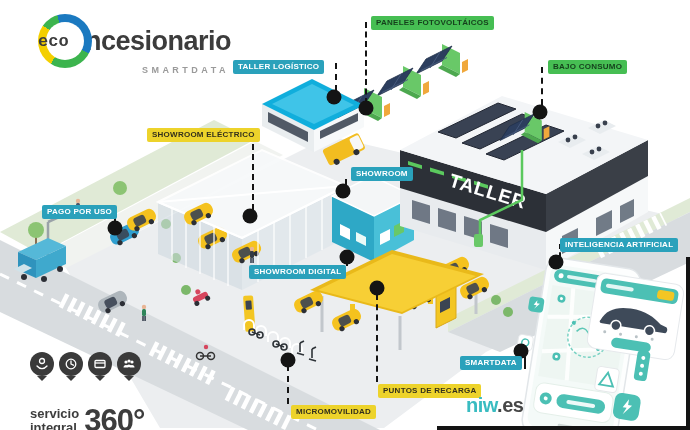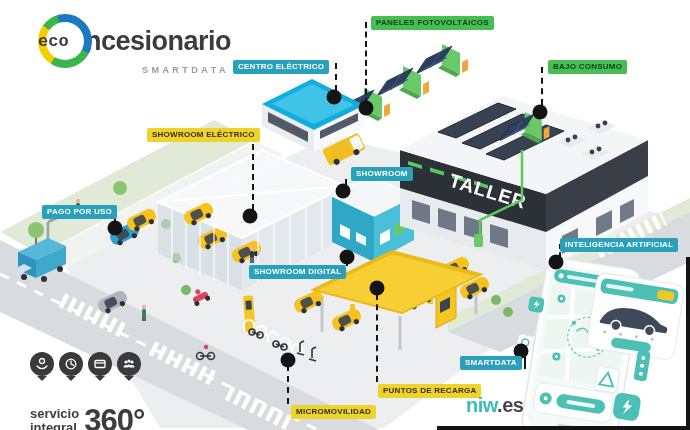--- a/index.html
+++ b/index.html
@@ -381,21 +381,21 @@
   <div class="dot" style="left:250px;top:216px;"></div>
   <div class="dot" style="left:343px;top:191px;"></div>
   <div class="dot" style="left:115px;top:228px;"></div>
   <div class="dot" style="left:347px;top:257px;"></div>
   <div class="dot" style="left:556px;top:262px;"></div>
   <div class="dot" style="left:521px;top:351px;"></div>
   <div class="dot" style="left:377px;top:288px;"></div>
   <div class="dot" style="left:288px;top:360px;"></div>
 
   <div class="chip green" style="left:371px;top:16px;">PANELES FOTOVOLTÁICOS</div>
-  <div class="chip teal" style="left:233px;top:60px;">CENTRO ELÉCTRICO</div>
+  <div class="chip teal" style="left:233px;top:60px;">TALLER LOGÍSTICO</div>
   <div class="chip green" style="left:548px;top:60px;">BAJO CONSUMO</div>
   <div class="chip yellow" style="left:147px;top:128px;">SHOWROOM ELÉCTRICO</div>
   <div class="chip teal" style="left:351px;top:167px;">SHOWROOM</div>
   <div class="chip teal" style="left:42px;top:205px;">PAGO POR USO</div>
   <div class="chip teal" style="left:249px;top:265px;">SHOWROOM DIGITAL</div>
   <div class="chip teal" style="left:560px;top:238px;">INTELIGENCIA ARTIFICIAL</div>
   <div class="chip teal" style="left:460px;top:356px;">SMARTDATA</div>
   <div class="chip yellow" style="left:378px;top:384px;">PUNTOS DE RECARGA</div>
   <div class="chip yellow" style="left:291px;top:405px;">MICROMOVILIDAD</div>
 

